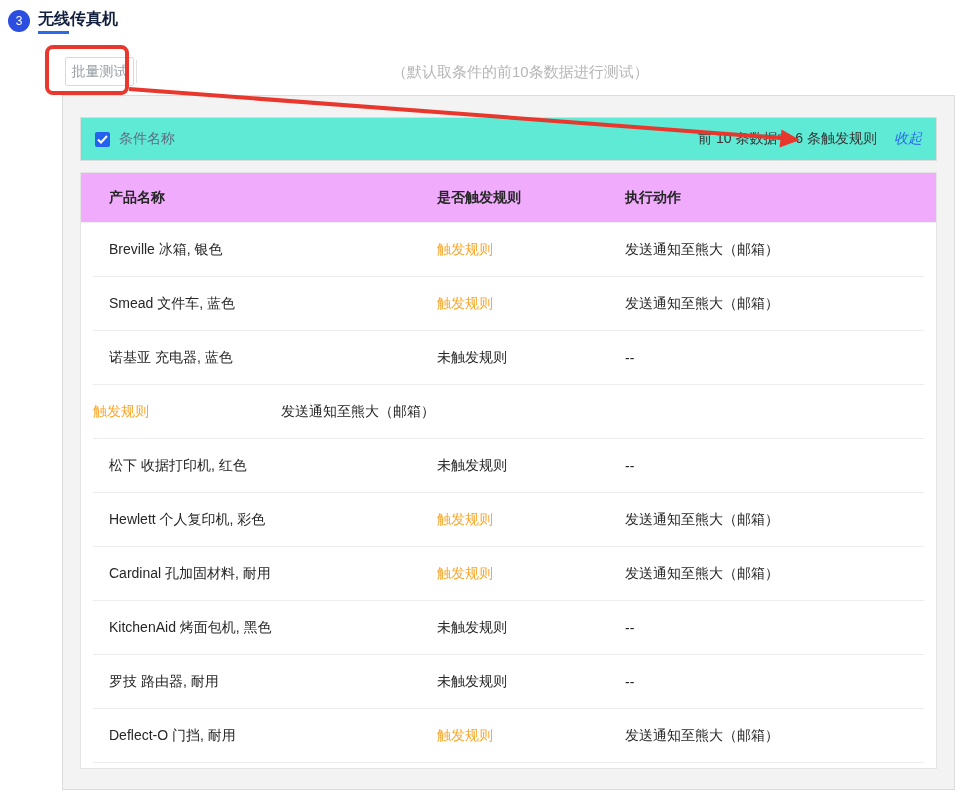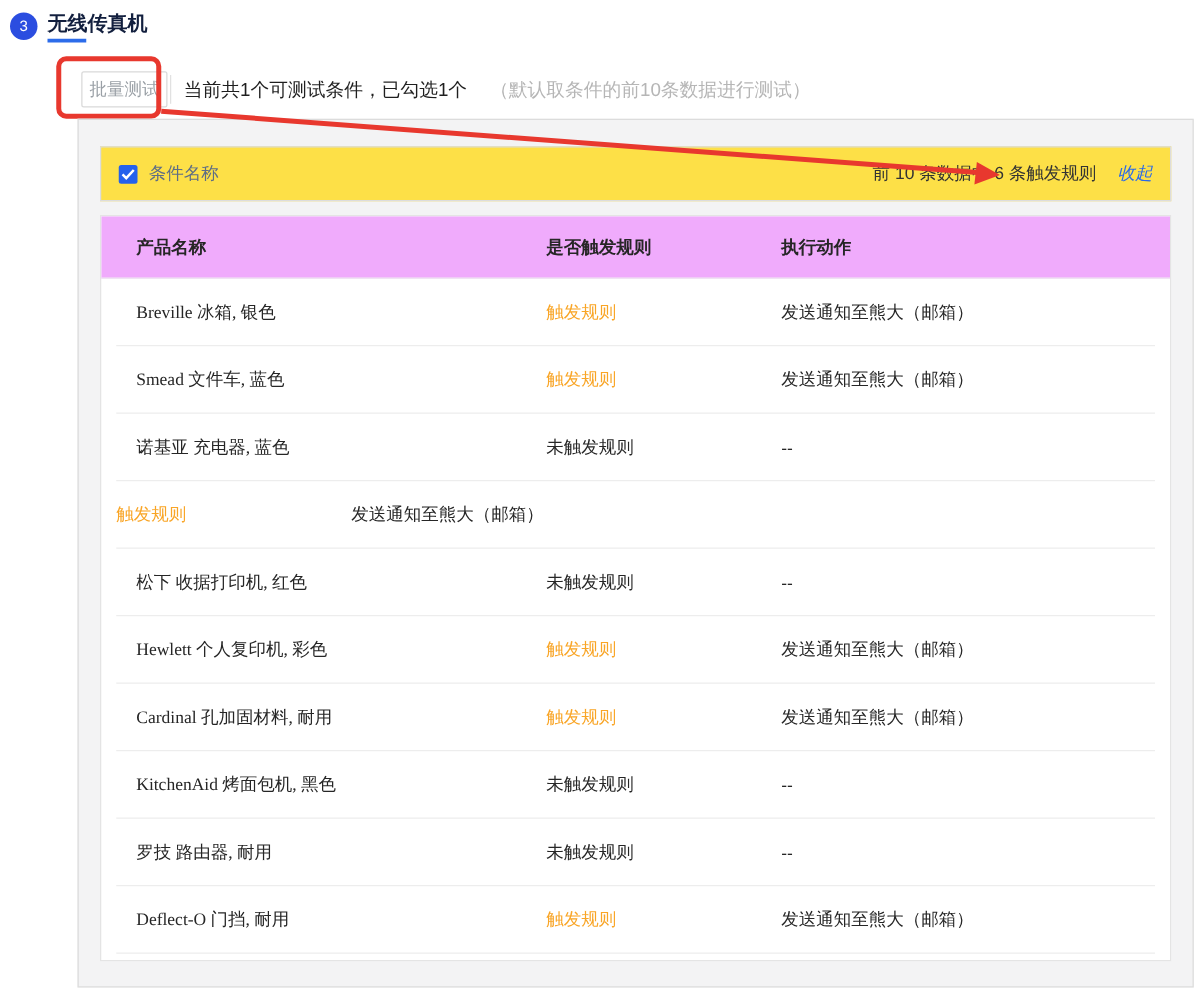--- a/index.html
+++ b/index.html
@@ -24,62 +24,61 @@
   .toolbar-divider { position:absolute; left:136px; top:60px; width:1px; height:23px; background:#e1e1e1; }
   .status-text { position:absolute; left:147px; top:63px; font-size:15px; color:#1f1f1f; }
   .hint-text { position:absolute; left:392px; top:63px; font-size:15px; color:#b6b6b6; }
 
   
   .panel { position:absolute; left:62px; top:95px; width:893px; height:695px;
     background:#f3f3f4; border:1px solid #dcdcdc; }
 
   
   .condition-row { position:absolute; left:17px; top:21px; width:857px; height:44px;
-    background:#fde047; border:1px solid #dcdcdc; display:flex; align-items:center;
+    background:#5eead4; border:1px solid #dcdcdc; display:flex; align-items:center;
     justify-content:space-between; padding:0 14px; }
   .cond-left { display:flex; align-items:center; }
   .checkbox { width:15px; height:15px; background:#2461ec; border-radius:2px;
     display:flex; align-items:center; justify-content:center; cursor:pointer; }
   .checkbox svg { display:block; }
   .cond-label { margin-left:9px; font-size:14px; color:#5e6d85; }
   .cond-right { display:flex; align-items:center; font-size:14px; }
   .summary-text { color:#333; }
   .collapse-link { color:#2a6ae9; margin-left:17px; cursor:pointer; text-decoration:none;font-style:italic; }
 
   
   .table-box { position:absolute; left:17px; top:76px; width:857px; height:597px;
     background:#fff; border:1px solid #e4e4e4; overflow:hidden; }
   .thead { display:flex; align-items:center; height:50px; background:#f0abfc;
     border-bottom:1px solid #efefef; font-size:14px; font-weight:bold; color:#262626; }
   .col1 { width:356px; padding-left:28px; }
   .col2 { width:188px; }
   .col3 { flex:1; }
   .trow { display:flex; align-items:center; height:54px; margin:0 12px;
     border-bottom:1px solid #ededed; font-size:14px; color:#262626; }
-  .trow .col1 { width:344px; padding-left:16px;font-family:Liberation Serif, serif; }
+  .trow .col1 { width:344px; padding-left:16px; }
   .orange { color:#f9a526; }
 
   
   .arrow-svg { position:absolute; left:0; top:0; width:961px; height:801px; pointer-events:none; }
 </style>
 </head>
 <body>
 
 <div id="screen">
 
   <div class="step-circle">
     <span>3</span>
   </div>
   <div class="page-title">无线传真机</div>
   <div class="title-underline"></div>
 
   <button class="batch-btn">批量测试</button>
   <div class="annotation-box"></div>
   <div class="toolbar-divider"></div>
-  <div class="status-text">当前共1个可测试条件，已勾选1个</div>
   <div class="hint-text">（默认取条件的前10条数据进行测试）</div>
 
   <div class="panel">
 
     <div class="condition-row">
       <div class="cond-left">
         <span class="checkbox">
           <svg width="11" height="9" viewBox="0 0 11 9">
             <polyline points="1,4.5 4,7.5 10,1" fill="none" stroke="#ffffff" stroke-width="2"></polyline>
           </svg>

